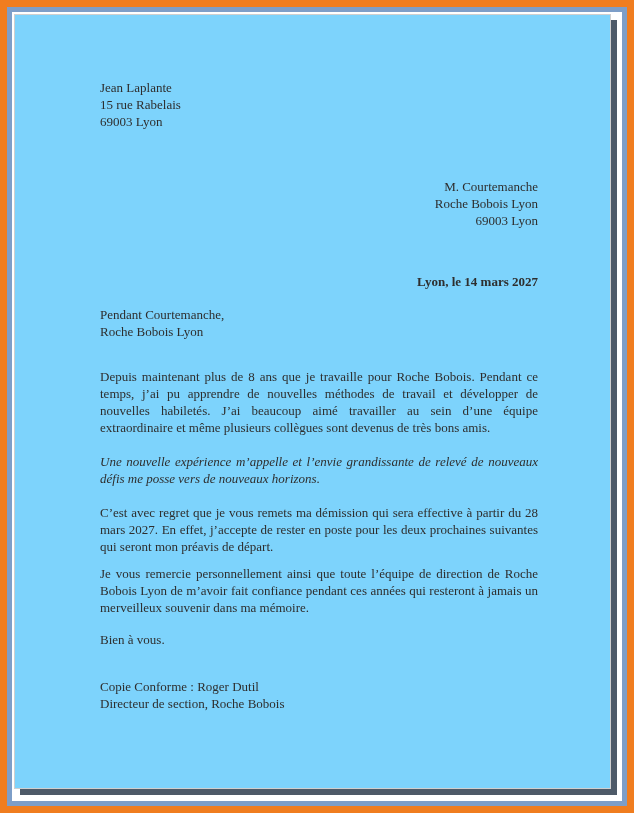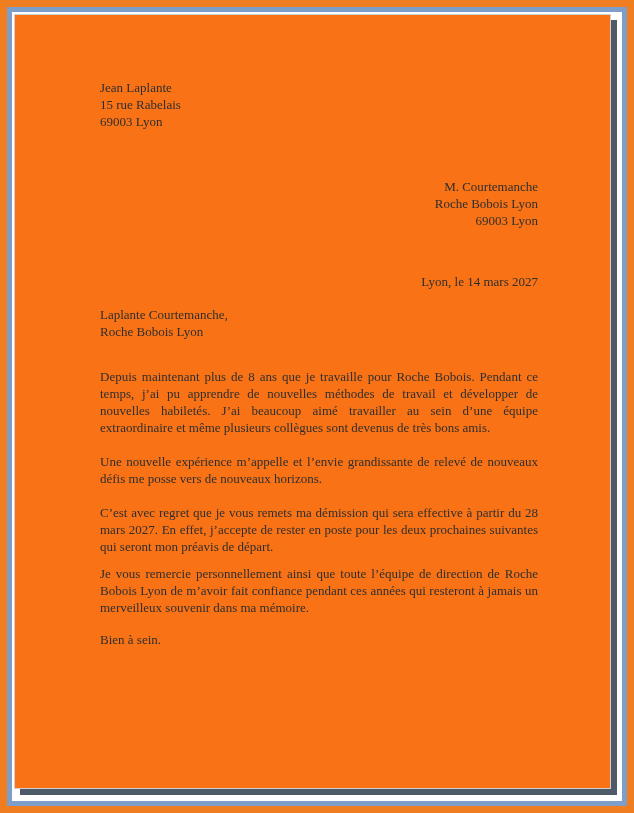--- a/index.html
+++ b/index.html
@@ -22,41 +22,41 @@
     border: 5px solid var(--frame_inner, #7d9ec8);
     background: #ffffff;
   }
   .page {
     position: absolute;
     top: 2px;
     left: 2px;
     right: 11px;
     bottom: 12px;
     box-sizing: border-box;
-    background: #f97316;
+    background: #7dd3fc;
     border: 1px solid var(--page_border, #cfcfcf);
     box-shadow: 6px 6px 0 0 var(--page_shadow, #4e5a68);
     padding: 64px 72px 30px 85px;
     font-family: "Liberation Serif", "DejaVu Serif", serif;
     font-size: 13px;
     line-height: 17px;
     color: var(--text, #2e2e2e);
     overflow: hidden;
   }
   .block { margin: 0; }
   .addr-line { display: block; }
   .recipient { text-align: right; margin-top: 48px; }
-  .date { text-align: right; margin-top: 44px; }
+  .date { text-align: right; margin-top: 44px; font-weight: bold; }
   .salutation { margin-top: 16px; }
   .body p {
     margin: 0;
     text-align: justify;
   }
   .body p.p1 { margin-top: 28px; }
-  .body p.p2 { margin-top: 17px; }
+  .body p.p2 { margin-top: 17px; font-style: italic; }
   .body p.p3 { margin-top: 17px; }
   .body p.p4 { margin-top: 10px; }
   .closing { margin-top: 15px; }
   .signature { margin-top: 31px; }
   .cc { margin-top: 30px; }
 </style>
 </head>
 <body>
 
 <div class="frame">
@@ -71,30 +71,34 @@
 
       <div class="block recipient">
         <span class="addr-line">M. Courtemanche</span>
         <span class="addr-line">Roche Bobois Lyon</span>
         <span class="addr-line">69003 Lyon</span>
       </div>
 
       <div class="block date">Lyon, le 14 mars 2027</div>
 
       <div class="block salutation">
-        <span class="addr-line">Laplante Courtemanche,</span>
+        <span class="addr-line">Pendant Courtemanche,</span>
         <span class="addr-line">Roche Bobois Lyon</span>
       </div>
 
       <div class="body">
         <p class="p1">Depuis maintenant plus de 8 ans que je travaille pour Roche Bobois. Pendant ce temps, j’ai pu apprendre de nouvelles méthodes de travail et développer de nouvelles habiletés. J’ai beaucoup aimé travailler au sein d’une équipe extraordinaire et même plusieurs collègues sont devenus de très bons amis.</p>
         <p class="p2">Une nouvelle expérience m’appelle  et l’envie grandissante de relevé de nouveaux défis me posse vers de nouveaux horizons.</p>
         <p class="p3">C’est avec regret que je vous remets ma démission qui sera effective à partir du 28 mars 2027. En effet, j’accepte de rester en poste pour les deux prochaines suivantes qui seront mon préavis de départ.</p>
         <p class="p4">Je vous remercie personnellement ainsi que toute l’équipe de direction de Roche Bobois Lyon de m’avoir fait confiance pendant ces années qui resteront à jamais un merveilleux souvenir dans ma mémoire.</p>
       </div>
 
-      <div class="block closing">Bien à sein.</div>
+      <div class="block closing">Bien à vous.</div>
 
 
+      <div class="block cc">
+        <span class="addr-line">Copie Conforme : Roger Dutil</span>
+        <span class="addr-line">Directeur de section, Roche Bobois</span>
+      </div>
 
     </div>
   </div>
 </div>
 
 </body></html>

